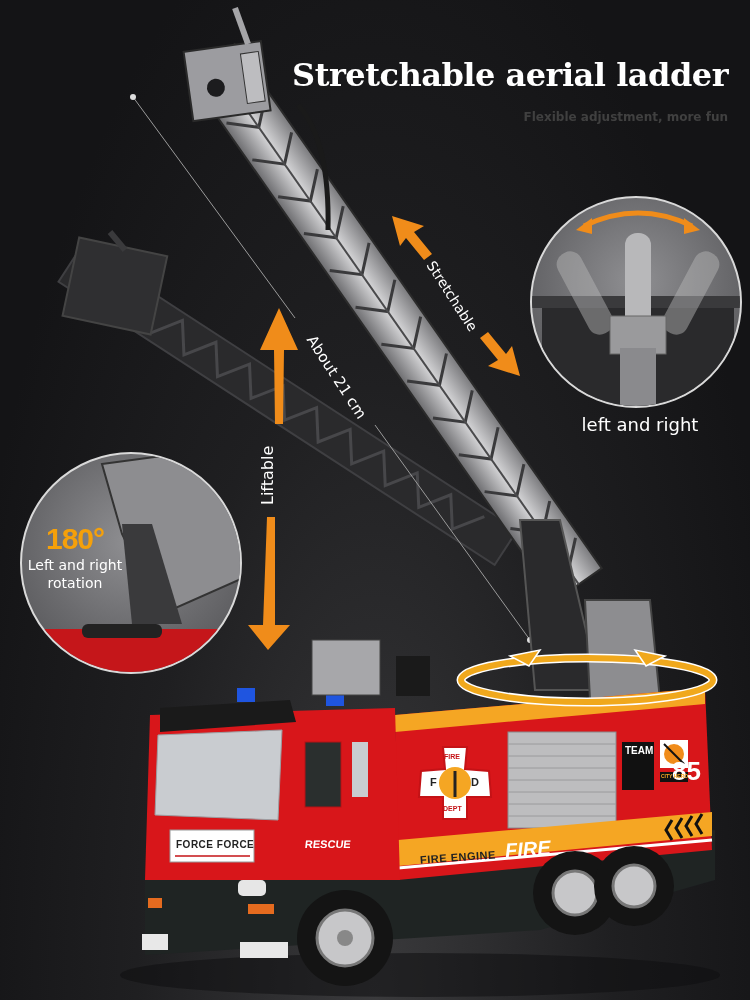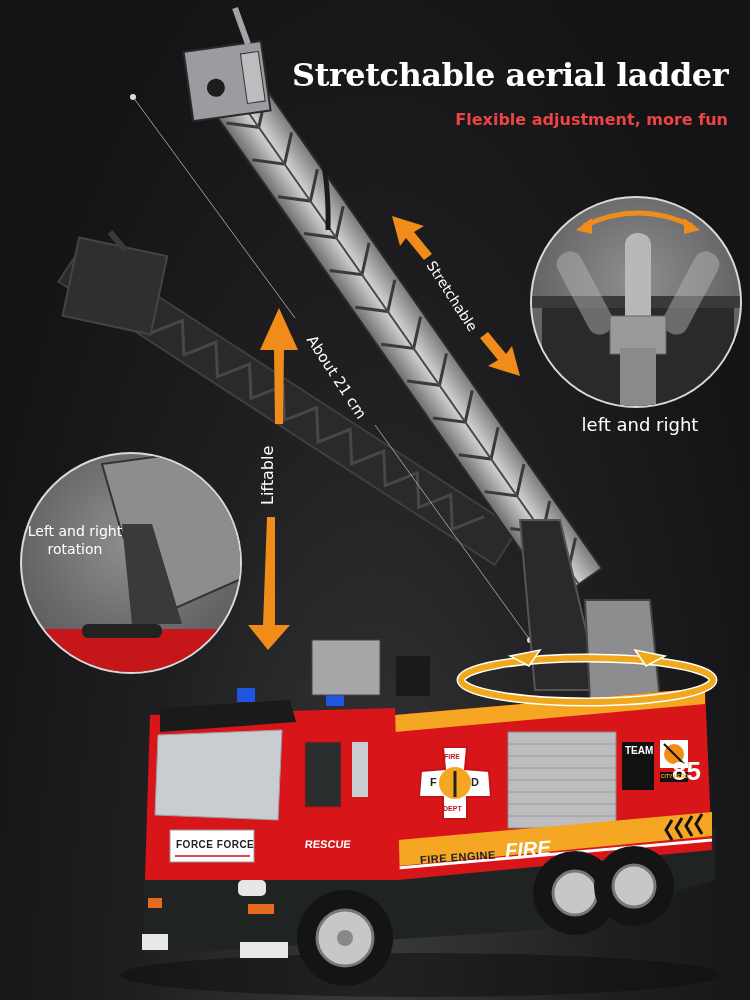--- a/index.html
+++ b/index.html
@@ -12,21 +12,21 @@
   }
   .abs { position: absolute; }
   .title {
     right: 22px; top: 56px;
     font-family: "DejaVu Serif", "Liberation Serif", serif;
     font-weight: bold; font-size: 32px; letter-spacing: -0.5px;
     color: #fff; white-space: nowrap;
   }
   .subtitle {
     right: 22px; top: 110px;
-    font-size: 16px; font-weight: bold; color: #ef4444; white-space: nowrap;
+    font-size: 12px; font-weight: bold; color: #404040; white-space: nowrap;
   }
   .vert-label {
     font-size: 15px; color: #fff; white-space: nowrap;
     transform-origin: left top;
   }
   .circle {
     border-radius: 50%; overflow: hidden;
     border: 2px solid #d9d9d9;
     background: radial-gradient(circle at 50% 40%, #8f8f92 0%, #6a6a6d 55%, #4e4e51 100%);
   }
@@ -130,20 +130,21 @@
 
 <div class="abs circle" style="left:20px;top:452px;width:222px;height:222px;">
   <svg width="222" height="222">
     <polygon points="80,10 230,-10 230,120 140,160 100,80" fill="#8d8d90" stroke="#333" stroke-width="2"></polygon>
     <polygon points="100,70 130,70 160,170 110,170" fill="#3a3a3c"></polygon>
     <rect x="0" y="175" width="222" height="50" fill="#c5161a"></rect>
     <rect x="60" y="170" width="80" height="14" rx="6" fill="#222"></rect>
   </svg>
 </div>
 <div class="abs" style="left:20px;top:522px;width:110px;text-align:center;">
+  <div class="deg">180°</div>
   <div class="rot-caption">Left and right</div>
   <div class="rot-caption">rotation</div>
 </div>
 
 <svg class="abs" style="left:0;top:0" width="750" height="1000">
 
   <ellipse cx="420" cy="975" rx="300" ry="22" fill="#0e0e10" opacity="0.55"></ellipse>
 
   <polygon points="145,870 715,830 715,880 540,930 145,955" fill="#1f2423"></polygon>
 

